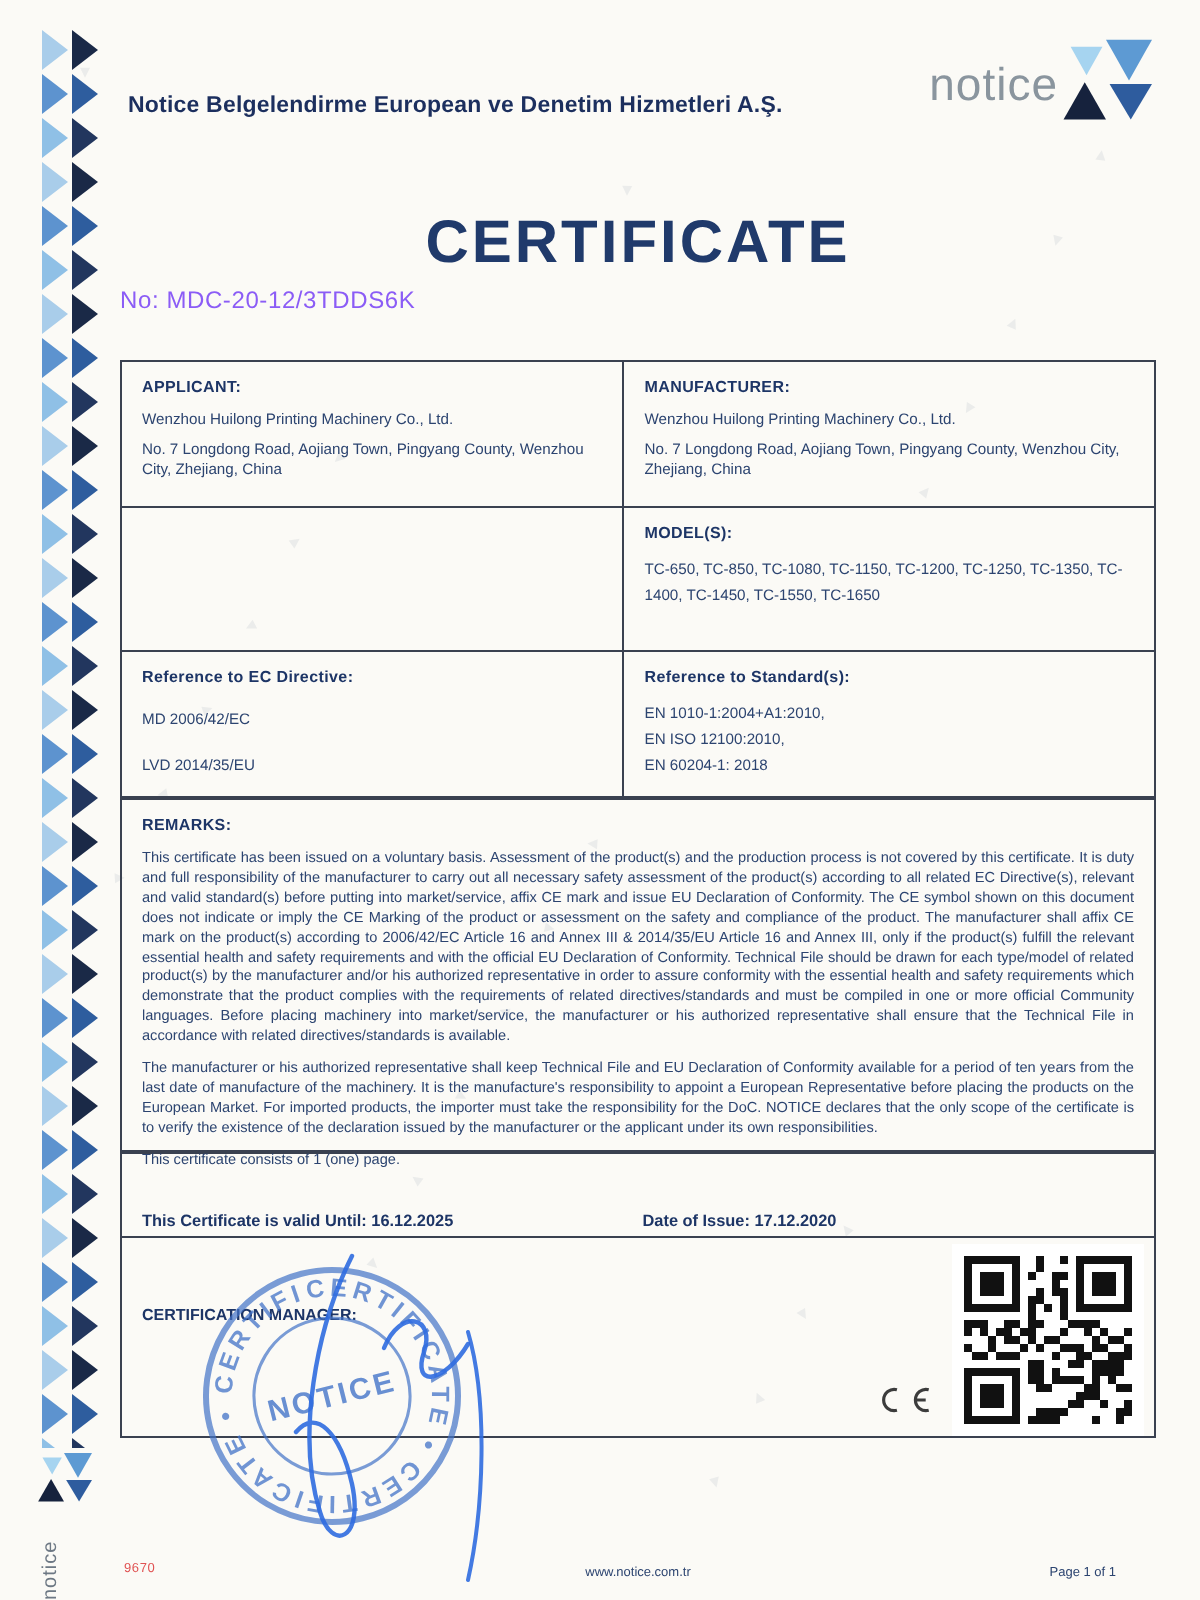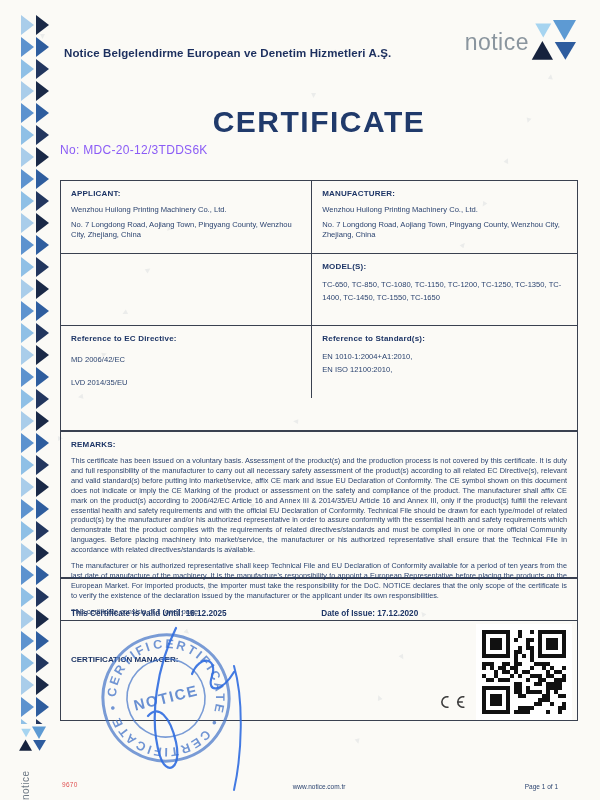--- a/index.html
+++ b/index.html
@@ -49,21 +49,21 @@
     position:absolute; left:60px; top:180px; width:518px;
     border:1.6px solid #3a4150;
   }
   .row { display:grid; grid-template-columns:48.5% 51.5%; }
   .row.single { display:block; }
   .row + .row { border-top:1.6px solid #3a4150; }
   .row.heavy { border-top:2.2px solid #3a4150; }
   .cell { padding:8px 10px 4px 10px; overflow:hidden; }
   .cell.right { border-left:1.6px solid #3a4150; }
   .r1 { height:72px; } .r2 { height:72px; } .r3 { height:73px; }
-  .r4 { height:147px;margin-top:32px; } .r5 { height:43px; } .r6 { height:100px; position:relative; }
+  .r4 { height:177px; } .r5 { height:43px; } .r6 { height:100px; position:relative; }
   .lbl { font-size:8px; font-weight:bold; color:#1d3566; margin-bottom:7px; letter-spacing:0.2px; }
   .txt { font-size:7.6px; line-height:10.5px; color:#2c4470; }
   .txt + .txt { margin-top:4px; }
   .std-line { font-size:7.6px; line-height:13px; color:#2c4470; }
   .dir-item { font-size:7.6px; line-height:13px; color:#2c4470; margin-top:10px; }
   .remarks-p { font-size:7.3px; line-height:9.9px; color:#2c4470; text-align:justify; margin-bottom:6px; }
   .remarks-last { font-size:7.3px; line-height:9.9px; color:#2c4470; }
   .validity { padding-top:21px; }
   .validity .v { font-size:8.2px; font-weight:bold; color:#1d3566; }
 
@@ -175,20 +175,21 @@
   <div class="row r3">
     <div class="cell">
       <div class="lbl">Reference to EC Directive:</div>
       <div class="dir-item">MD 2006/42/EC</div>
       <div class="dir-item">LVD 2014/35/EU</div>
     </div>
     <div class="cell right">
       <div class="lbl">Reference to Standard(s):</div>
       <div class="std-line">EN 1010-1:2004+A1:2010,</div>
       <div class="std-line">EN ISO 12100:2010,</div>
+      <div class="std-line">EN 60204-1: 2018</div>
     </div>
   </div>
 
   <div class="row single heavy r4">
     <div class="cell">
       <div class="lbl">REMARKS:</div>
       <div class="remarks-p">This certificate has been issued on a voluntary basis. Assessment of the product(s) and the production process is not covered by this certificate. It is duty and full responsibility of the manufacturer to carry out all necessary safety assessment of the product(s) according to all related EC Directive(s), relevant and valid standard(s) before putting into market/service, affix CE mark and issue EU Declaration of Conformity. The CE symbol shown on this document does not indicate or imply the CE Marking of the product or assessment on the safety and compliance of the product. The manufacturer shall affix CE mark on the product(s) according to 2006/42/EC Article 16 and Annex III &amp; 2014/35/EU Article 16 and Annex III, only if the product(s) fulfill the relevant essential health and safety requirements and with the official EU Declaration of Conformity. Technical File should be drawn for each type/model of related product(s) by the manufacturer and/or his authorized representative in order to assure conformity with the essential health and safety requirements which demonstrate that the product complies with the requirements of related directives/standards and must be compiled in one or more official Community languages. Before placing machinery into market/service, the manufacturer or his authorized representative shall ensure that the Technical File in accordance with related directives/standards is available.</div>
       <div class="remarks-p">The manufacturer or his authorized representative shall keep Technical File and EU Declaration of Conformity available for a period of ten years from the last date of manufacture of the machinery. It is the manufacture's responsibility to appoint a European Representative before placing the products on the European Market. For imported products, the importer must take the responsibility for the DoC. NOTICE declares that the only scope of the certificate is to verify the existence of the declaration issued by the manufacturer or the applicant under its own responsibilities.</div>
       <div class="remarks-last">This certificate consists of 1 (one) page.</div>
     </div>

